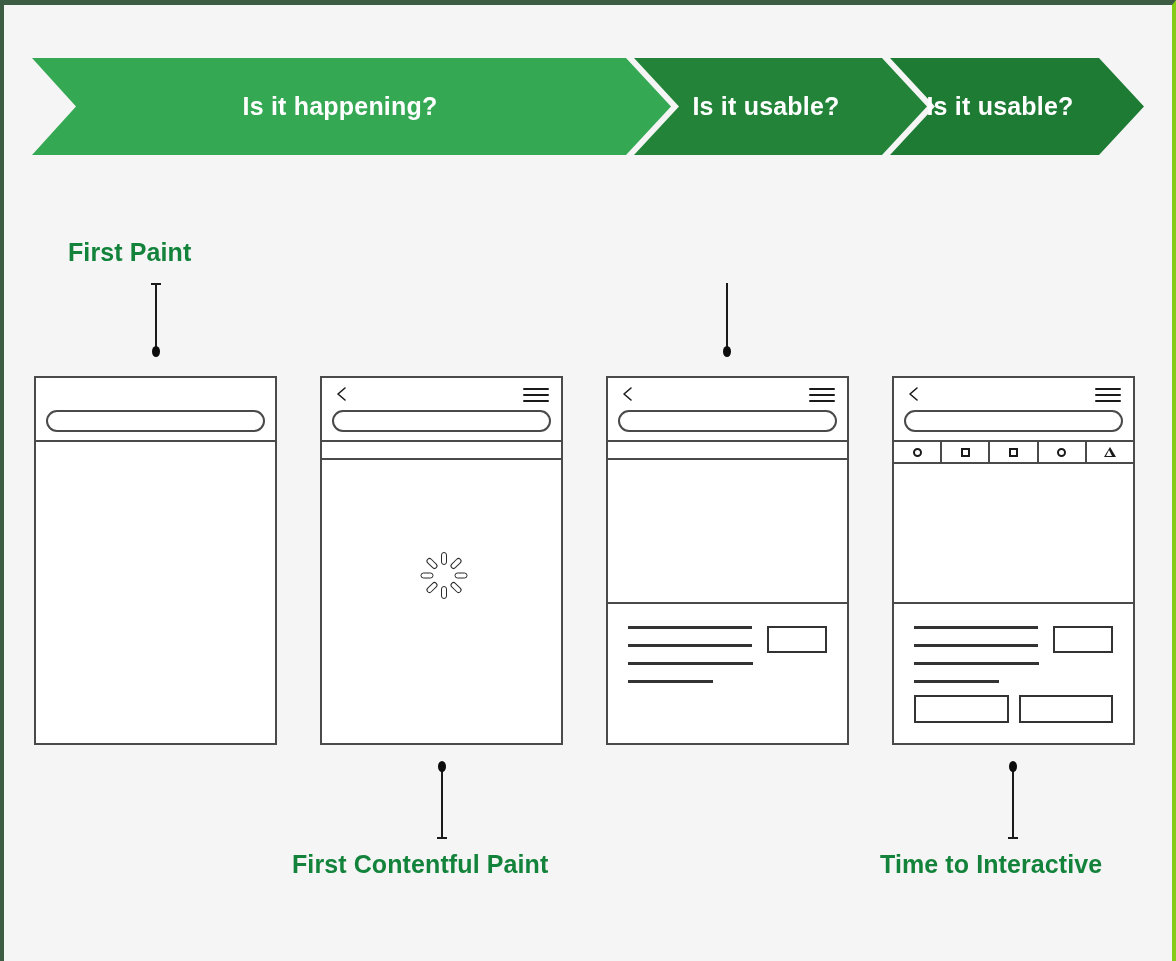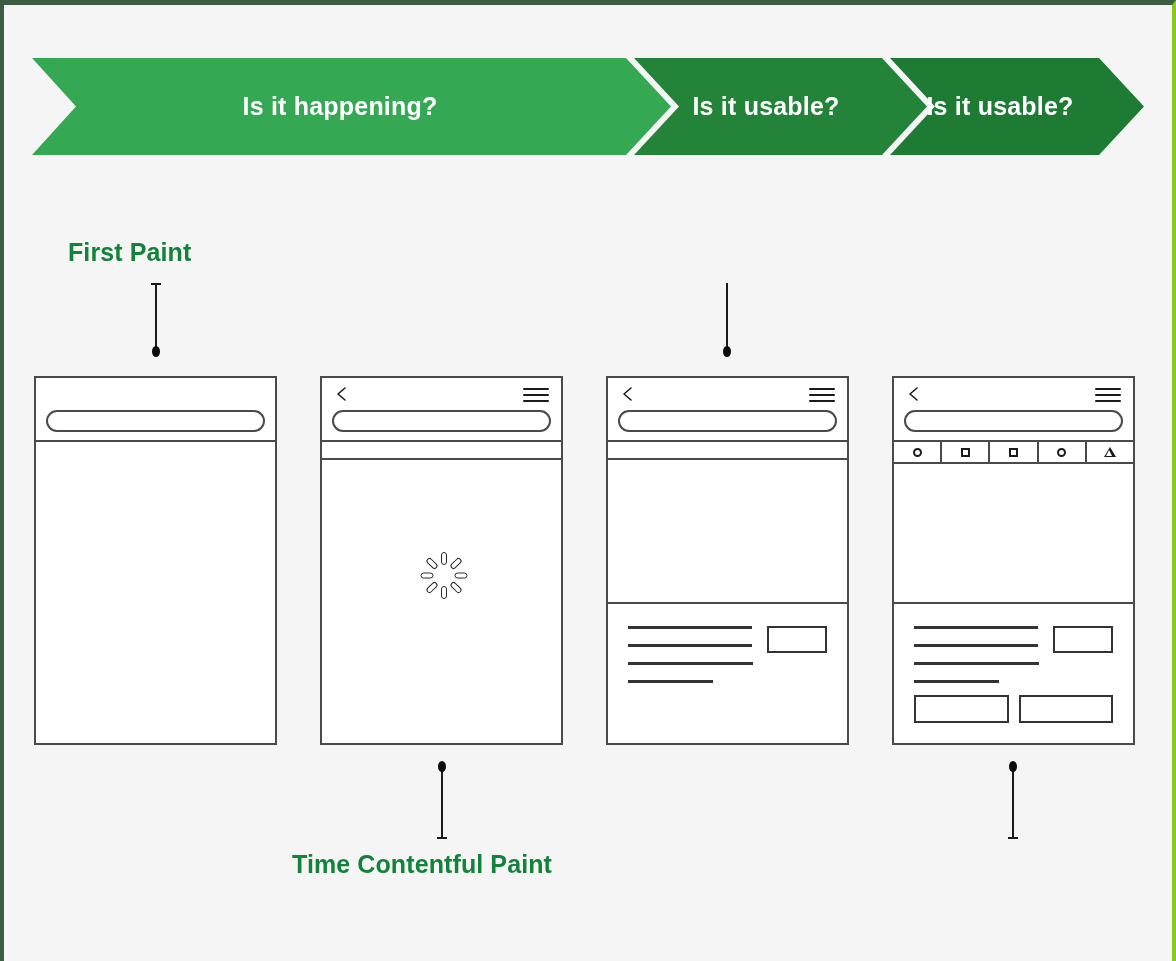--- a/index.html
+++ b/index.html
@@ -261,27 +261,28 @@
   <div class="leader down" style="left:717px; top:278px; height:70px;">
     <div class="stem"></div>
       <div class="dot"></div>
   </div>
 
   <div class="leader up" style="left:432px; top:760px; height:74px;">
     <div class="cap"></div>
       <div class="stem"></div>
       <div class="dot"></div>
   </div>
-  <div class="metric-label" style="left:288px; top:845px;">Time Contentful Paint</div>
+  <div class="metric-label" style="left:288px; top:845px;">First Contentful Paint</div>
 
   <div class="leader up" style="left:1003px; top:760px; height:74px;">
     <div class="cap"></div>
       <div class="stem"></div>
       <div class="dot"></div>
   </div>
+  <div class="metric-label" style="left:876px; top:845px;">Time to Interactive</div>
 
   <div class="frame" style="left:30px; top:371px; width:243px; height:369px;">
     <div class="chrome">
       <div class="chrome-icons"></div>
       <div class="url-pill"></div>
     </div>
     <div class="body-area" style="height:305px;"></div>
   </div>
 
   <div class="frame" style="left:316px; top:371px; width:243px; height:369px;">

